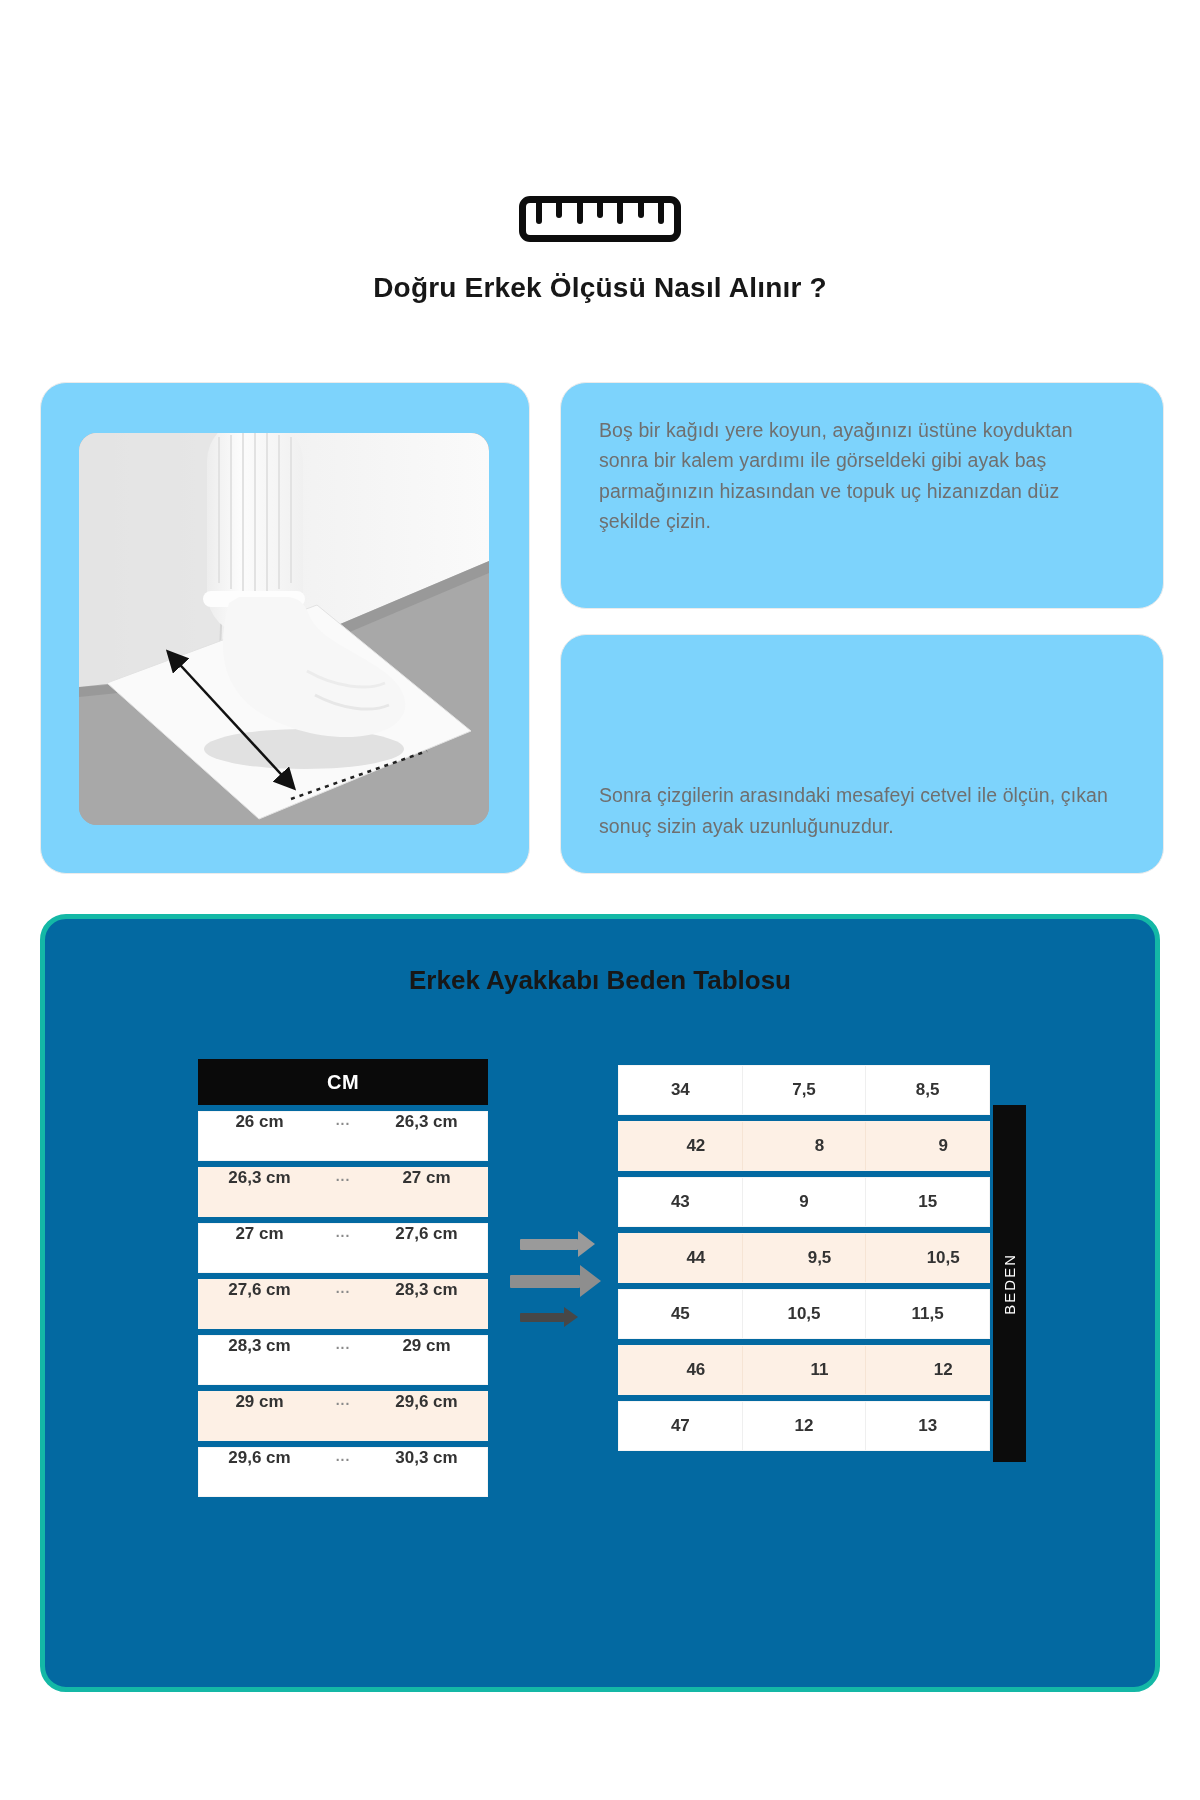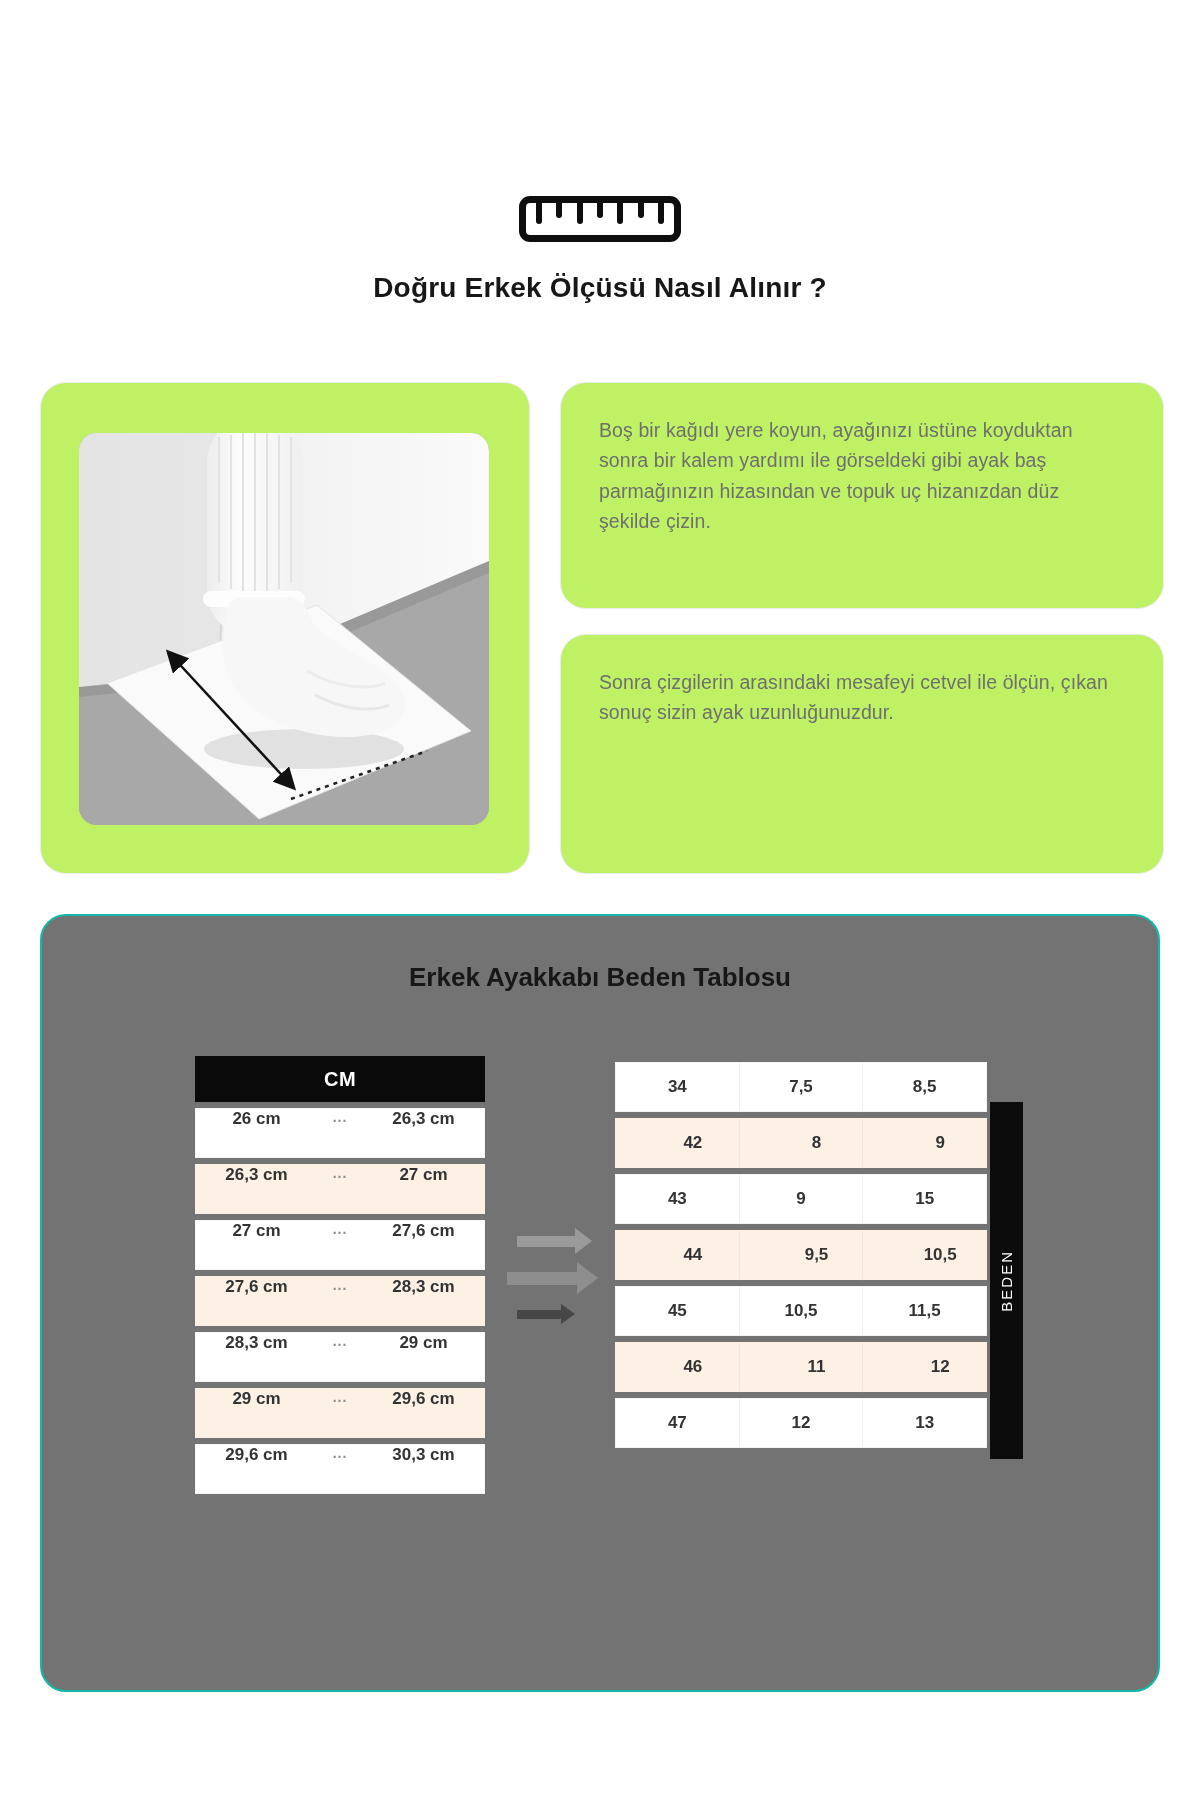--- a/index.html
+++ b/index.html
@@ -40,47 +40,47 @@
 
   
   .cards-row {
     display: flex; gap: 30px;
     margin: 78px 36px 0 40px;
     align-items: stretch;
   }
   .card {
     border: 1px solid #ebebeb;
     border-radius: 26px;
-    background: #bef264;
+    background: #7dd3fc;
   }
   .photo-card { width: 490px; height: 492px; padding: 50px 40px 50px 38px; flex: none; }
   .photo-frame {
     width: 410px; height: 392px;
     border-radius: 18px; overflow: hidden;
     background: #a9a9a9;
   }
   .photo-frame svg { display: block; }
 
   .instruction-col { flex: 1; display: flex; flex-direction: column; gap: 25px; }
   .instruction-card { padding: 32px 38px; }
   .instruction-card.first { height: 227px; }
-  .instruction-card.second { height: 240px; display: flex; align-items: flex-start; }
+  .instruction-card.second { height: 240px; display: flex; align-items: flex-end; }
   .instruction-text {
     font-size: 19.5px; line-height: 1.56; color: #6f6f6f;
     letter-spacing: .1px;
   }
 
   
   .chart-card {
     position: relative;
     margin: 40px 40px 0 40px;
     height: 778px;
-    border: 2px solid #14b8a6;
+    border: 5px solid #14b8a6;
     border-radius: 26px;
-    background: #737373;
+    background: #0369a1;
   }
   .chart-title {
     position: absolute; top: 46px; left: 0; right: 0;
     text-align: center;
     font-size: 26px; font-weight: bold; color: #171717;
   }
 
   .thead {
     background: #0a0a0a; color: #ffffff;
     height: 46px; display: flex; align-items: center;

